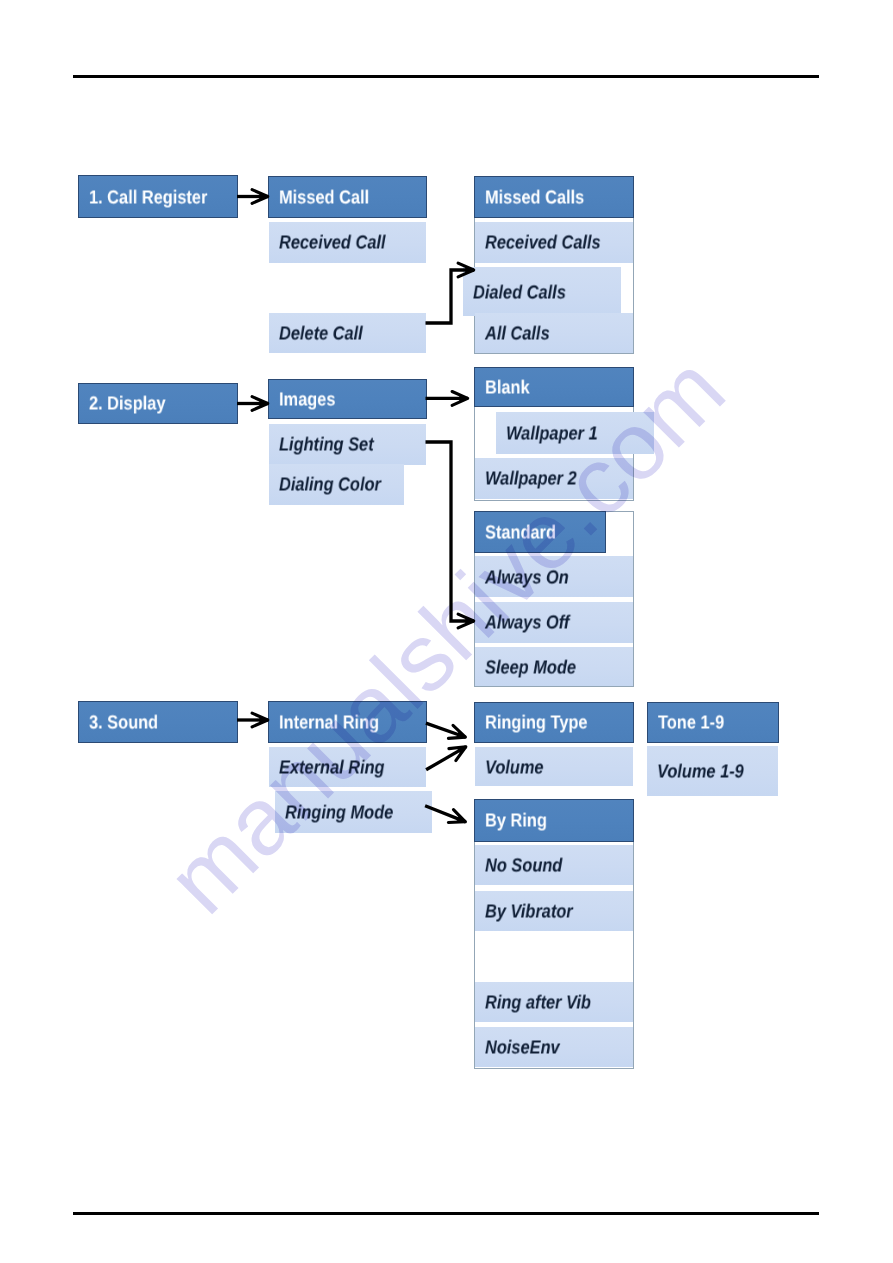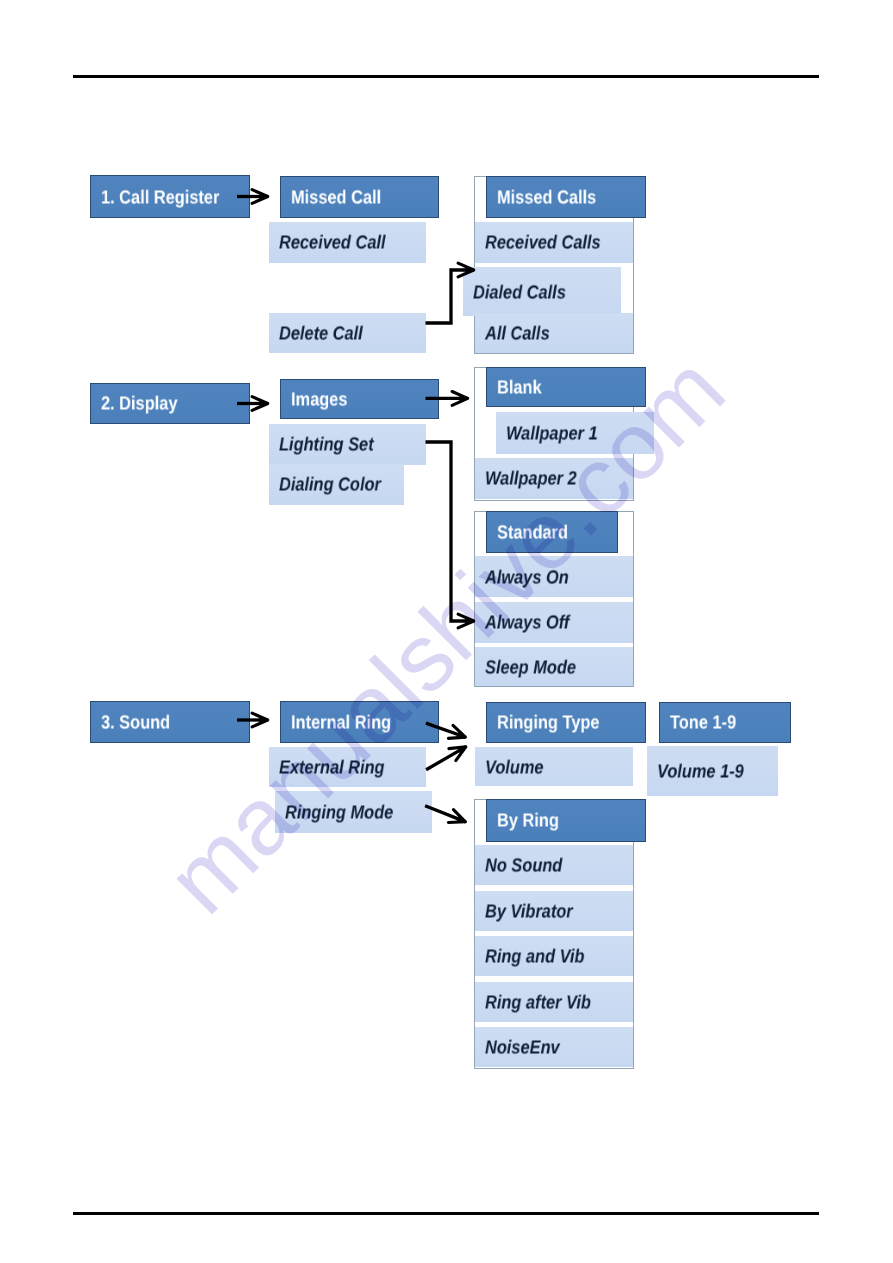--- a/index.html
+++ b/index.html
@@ -18,21 +18,21 @@
   #watermark text{font-family:"Liberation Sans",sans-serif;font-weight:400;
      fill:#d9d7f4;font-size:95px;letter-spacing:0px;}
 
   
   .box{position:absolute;box-sizing:border-box;z-index:3;}
   .box > span{position:absolute;left:10px;top:50%;white-space:nowrap;line-height:1;
      font-size:19px;font-weight:700;letter-spacing:0px;
      transform:translateY(-50%) translateY(1.0px) scaleX(0.862);transform-origin:left center;
      -webkit-font-smoothing:antialiased;will-change:transform;}
   .hdr{background:linear-gradient(180deg,#5184be 0%,#4e82bd 50%,#4b7fba 100%);
-       border:1.4px solid #2b4a74;margin-left:12px;}
+       border:1.4px solid #2b4a74;}
   .hdr > span{color:#fdfeff;}
   .itm{background:linear-gradient(180deg,#cfddf3 0%,#cbdaf2 55%,#c6d7f1 100%);font-style:italic;}
   .itm > span{color:#101f36;}
   .stack{position:absolute;box-sizing:border-box;border:1px solid #93a6b6;z-index:2;}
 
   svg#arrows{position:absolute;left:0;top:0;width:893px;height:1263px;z-index:5;
      pointer-events:none;}
 </style>
 </head>
 <body>
@@ -137,23 +137,20 @@
   <div class="stack" style="left:474px;top:799px;width:160px;height:269.5px"></div>
   <div class="box hdr" style="left:474px;top:799px;width:160px;height:42.5px">
     <span>By Ring</span>
   </div>
   <div class="box itm" style="left:475px;top:845px;width:158px;height:40px">
     <span>No Sound</span>
   </div>
   <div class="box itm" style="left:475px;top:890.5px;width:158px;height:40px">
     <span>By Vibrator</span>
   </div>
-  <div class="box itm" style="left:475px;top:936px;width:158px;height:40px">
-    <span>Ring and Vib</span>
-  </div>
   <div class="box itm" style="left:475px;top:981.5px;width:158px;height:40px">
     <span>Ring after Vib</span>
   </div>
   <div class="box itm" style="left:475px;top:1027px;width:158px;height:40px">
     <span>NoiseEnv</span>
   </div>
 
   <div class="box hdr" style="left:647px;top:701.5px;width:132px;height:41px">
     <span>Tone 1-9</span>
   </div>

